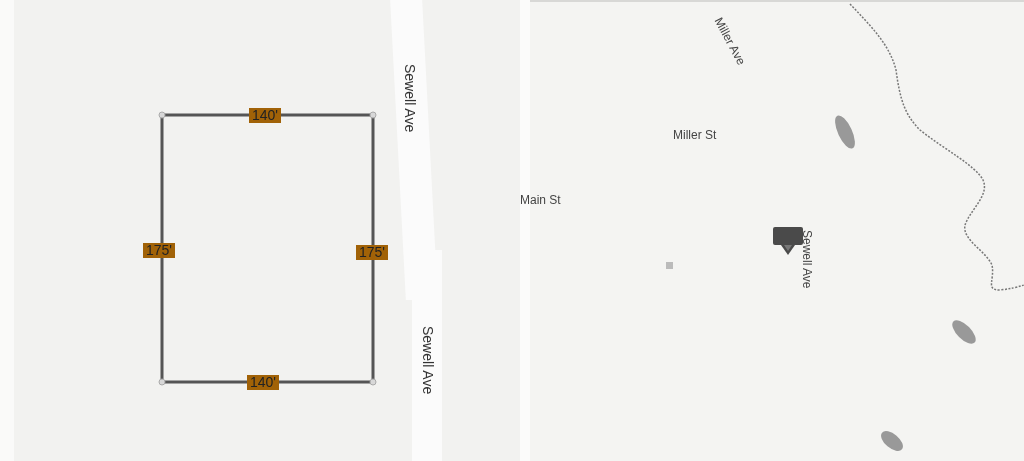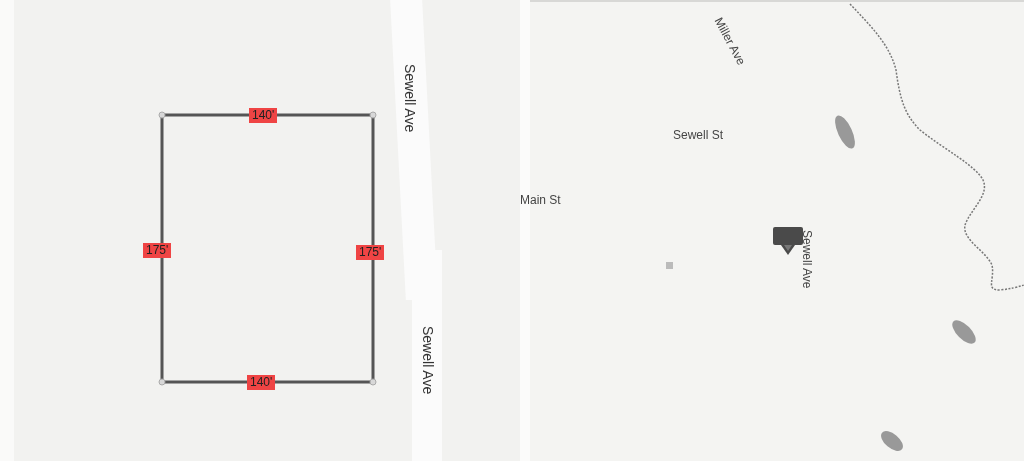--- a/index.html
+++ b/index.html
@@ -16,21 +16,21 @@
     .scan-edge-left { position: absolute; left: 0; top: 0; width: 14px; height: 461px; background: #fafaf9; }
     .road-band {
       position: absolute; background: #fbfbfb;
     }
     .road-label {
       position: absolute; font-size: 14px; color: #333; white-space: nowrap;
       transform-origin: left top;
     }
     .lot-svg { position: absolute; left: 0; top: 0; }
     .dim-label {
-      position: absolute; font-size: 12px; color: #222; background: #ef4444;
+      position: absolute; font-size: 14px; color: #222; background: #a16207;
       padding: 0 3px; line-height: 15px;
     }
     .street-label { position: absolute; font-size: 12px; color: #444; white-space: nowrap; }
     .street-label.rot { transform-origin: left top; }
     .pin {
       position: absolute; left: 772px; top: 226px; width: 32px; height: 30px;
     }
     .poi-dot { position: absolute; left: 666px; top: 262px; width: 7px; height: 7px; background: #bbb; }
     .top-rule { position: absolute; left: 530px; top: 0; width: 494px; height: 2px; background: #d8d8d6; }
   </style>
@@ -77,21 +77,21 @@
 <svg style="position:absolute; left:0; top:0;" width="1024" height="461">
 
   <path d="M850,4 C870,25 890,45 896,70 C900,100 905,115 920,130 C945,150 975,165 983,180 C990,195 970,210 965,225 C962,240 985,250 992,265 C995,280 985,290 1000,290 C1010,289 1018,287 1024,285" stroke="#777" stroke-width="1.5" stroke-dasharray="2,1.5" fill="none"></path>
 
   <ellipse cx="845" cy="132" rx="7" ry="18" transform="rotate(-25 845 132)" fill="#999"></ellipse>
   <ellipse cx="964" cy="332" rx="7" ry="15" transform="rotate(-45 964 332)" fill="#999"></ellipse>
   <ellipse cx="892" cy="441" rx="7" ry="13" transform="rotate(-50 892 441)" fill="#999"></ellipse>
 </svg>
 
 <span class="street-label rot" style="left:724px; top:15px; transform: rotate(62deg);">Miller Ave</span>
-<span class="street-label" style="left:673px; top:128px;">Sewell St</span>
+<span class="street-label" style="left:673px; top:128px;">Miller St</span>
 <span class="street-label" style="left:520px; top:193px;">Main St</span>
 <span class="street-label rot" style="left:814px; top:230px; transform: rotate(90deg);">Sewell Ave</span>
 
 <div class="poi-dot"></div>
 
 <svg class="pin" viewBox="0 0 32 30">
   <rect x="1" y="1" width="30" height="18" rx="2" fill="#4a4a4a"></rect>
   <polygon points="9,19 23,19 16,29" fill="#4a4a4a"></polygon>
   <polygon points="12,19 20,19 16,25" fill="#777"></polygon>
 </svg>

